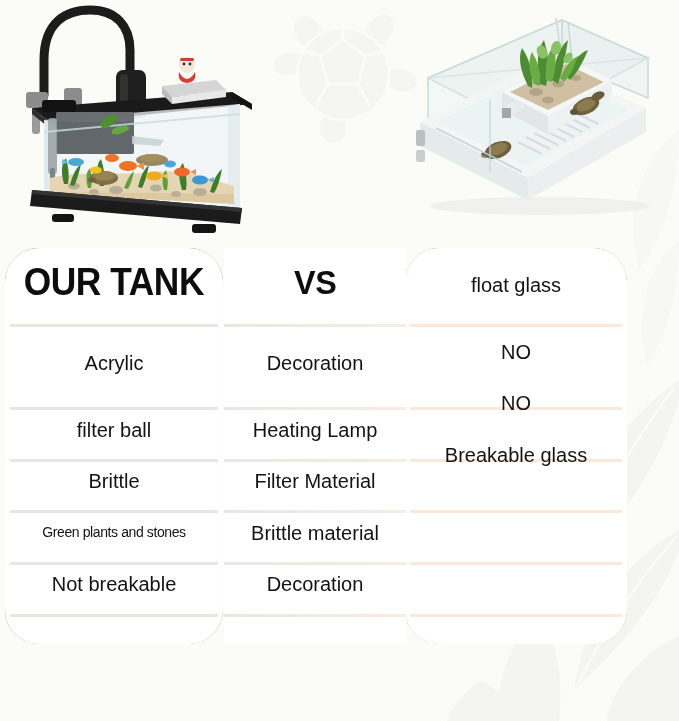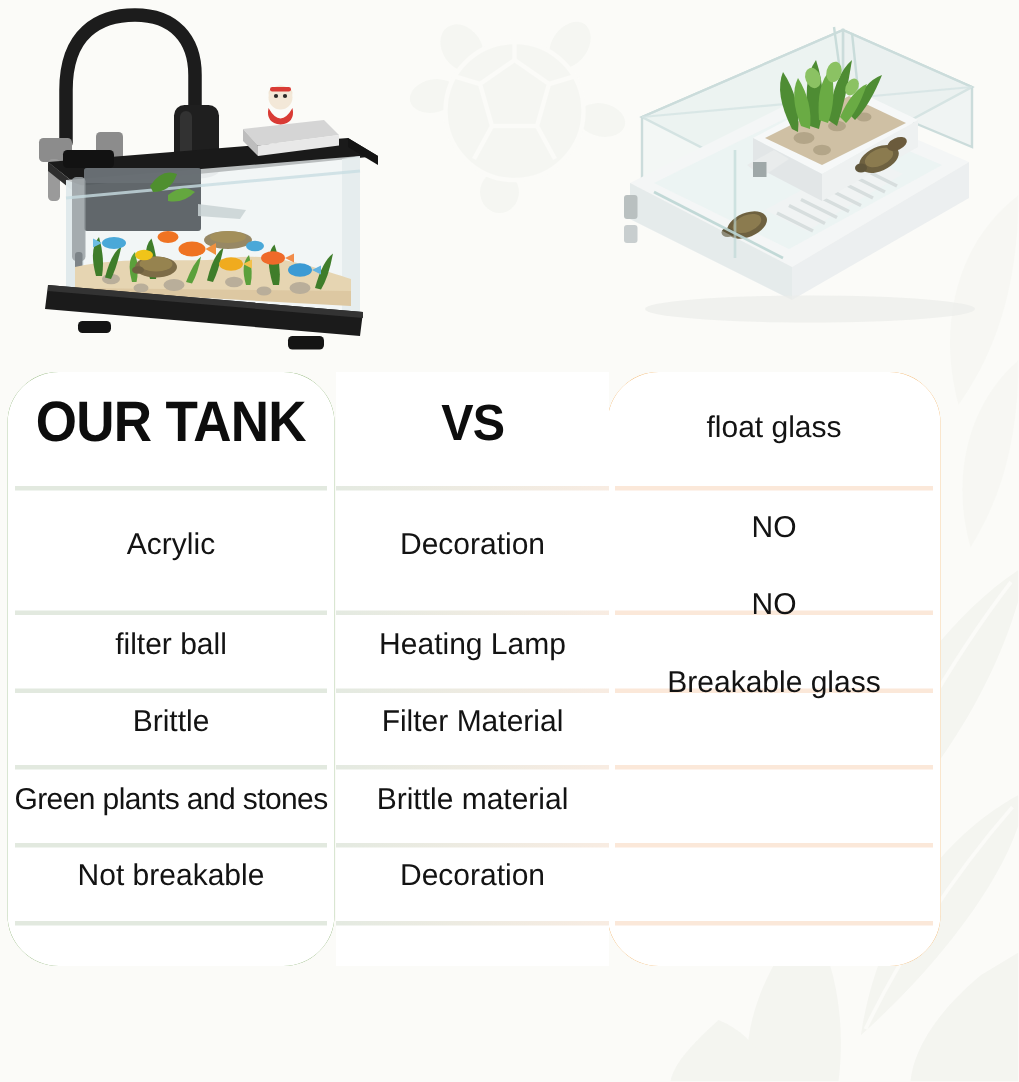--- a/index.html
+++ b/index.html
@@ -126,21 +126,21 @@
     justify-content: center;
     text-align: center;
     color: #131313;
     font-size: 20px;
     font-family: "Liberation Sans", sans-serif;
     line-height: 1.1;
     white-space: nowrap;
   }
   .cell-first { height: 83px; }
   .cell-rest  { height: 51.5px; }
-  .cell-narrow { font-size: 20px; letter-spacing: -0.4px; }
+  .cell-narrow { font-size: 14px; letter-spacing: -0.4px; }
 
   
   .rules {
     position: absolute;
     inset: 0;
     z-index: 3;
     pointer-events: none;
   }
   .rule {
     position: absolute;

